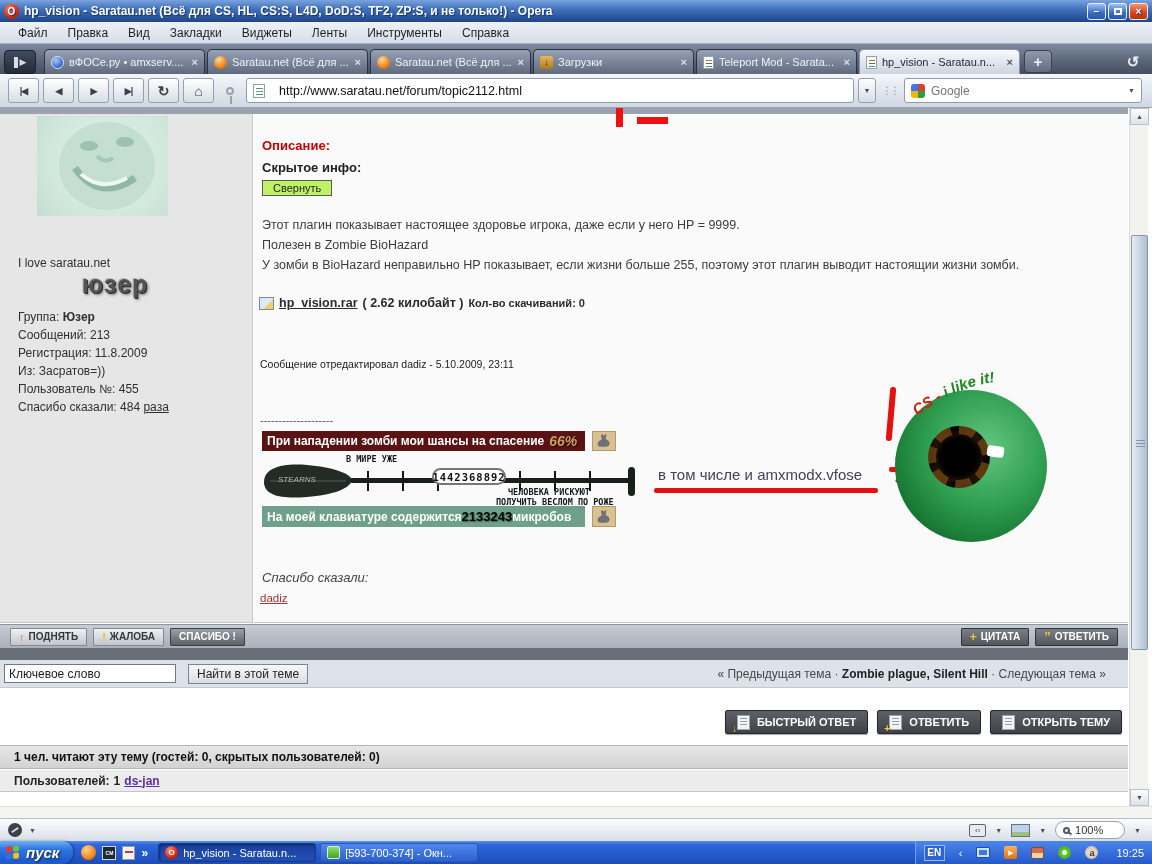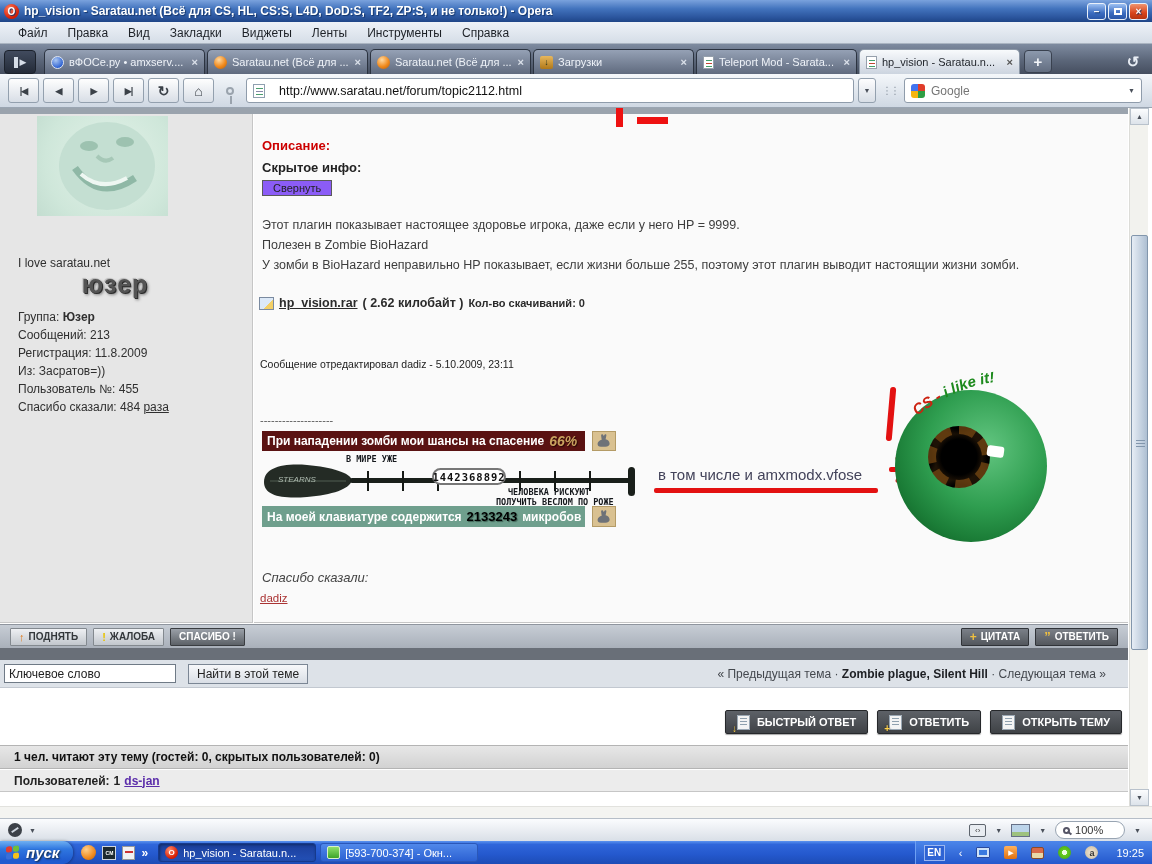--- a/index.html
+++ b/index.html
@@ -104,37 +104,37 @@
     text-shadow:1px 1px 0 #2c2c2c, -1px -1px 1px #b5b5b5, 2px 2px 3px #7e7e7e; }
   .u-fields { position:absolute; left:18px; top:194px; line-height:18px; }
   .u-fields b { font-weight:bold; }
   .u-link { text-decoration:underline; }
 
   .postcol { position:absolute; left:254px; top:6px; width:874px; height:509px; background:#fafafa;
     border-bottom:1px solid #c6c6c6; font-size:12.5px; color:#3d3d3d; }
   .p-abs { position:absolute; white-space:nowrap; }
   .desc-label { left:8px; top:24px; color:#cc0000; font-weight:bold; font-size:13px; }
   .hidden-label { left:8px; top:46px; font-weight:bold; font-size:13px; color:#222; }
-  .collapse-btn { position:absolute; left:8px; top:66px; border:1px solid #5a5a5a; background:#8b5cf6;
+  .collapse-btn { position:absolute; left:8px; top:66px; border:1px solid #5a5a5a; background:#bef264;
     font-size:11px; padding:1px 10px; color:#222; font-family:"Liberation Sans",sans-serif;text-align:right; }
   .para1 { left:8px; top:104px; } .para2 { left:8px; top:124px; } .para3 { left:8px; top:144px; }
   .attach { left:5px; top:182px; display:flex; align-items:center; gap:5px; }
   .attach-ico { width:15px; height:13px; border:1px solid #7a8aa0;
     background:linear-gradient(135deg,#dce9f8 0 60%,#f3cf66 60%); }
   .attach-name { font-weight:bold; text-decoration:underline; color:#2b2b2b; }
   .attach-size { font-weight:bold; color:#2b2b2b; }
   .attach-dl { font-weight:bold; font-size:11px; color:#2b2b2b; }
   .edited { left:6px; top:244px; font-size:10.5px; color:#222; }
   .sigdiv { left:6px; top:300px; font-size:11px; color:#555; }
 
   .banner1 { position:absolute; left:8px; top:317px; width:323px; height:20px; background:#5a1212;
     color:#fff; font-weight:bold; font-size:12px; display:flex; align-items:center; padding:0 5px; gap:5px; white-space:nowrap;}
   .banner1 .val { color:#c9a25f; font-size:14px; font-style:italic; text-shadow:1px 1px 1px #2b0606; }
   .banner2 { position:absolute; left:8px; top:392px; width:323px; height:21px; background:#6f9f8d;
-    color:#fff; font-weight:bold; font-size:12px; display:flex; align-items:center; padding:0 5px; gap:5px; white-space:nowrap;}
+    color:#fff; font-weight:bold; font-size:12px; display:flex; align-items:center; padding:0 5px; white-space:nowrap;}
   .banner2 .val { color:#000000; font-size:13px; text-shadow:1px 1px 1px #3f6355; }
   .rab-box { position:absolute; width:24px; height:20px; background:#d9c191; border:1px solid #b49b66;
     display:flex; align-items:center; justify-content:center; }
   .rab1 { left:338px; top:317px; } .rab2 { left:338px; top:392px; height:21px; }
 
   .paddle { position:absolute; left:8px; top:340px; width:398px; height:54px; }
   .paddle svg { position:absolute; left:0; top:6px; }
   .pd-txt { position:absolute; font-family:"DejaVu Sans Mono",monospace; font-weight:bold; font-size:8.5px; color:#15181c; white-space:nowrap;}
   .pd-top { left:84px; top:0px; }
   .pd-count { position:absolute; left:170px; top:14px; width:74px; height:17px; background:#fff;

